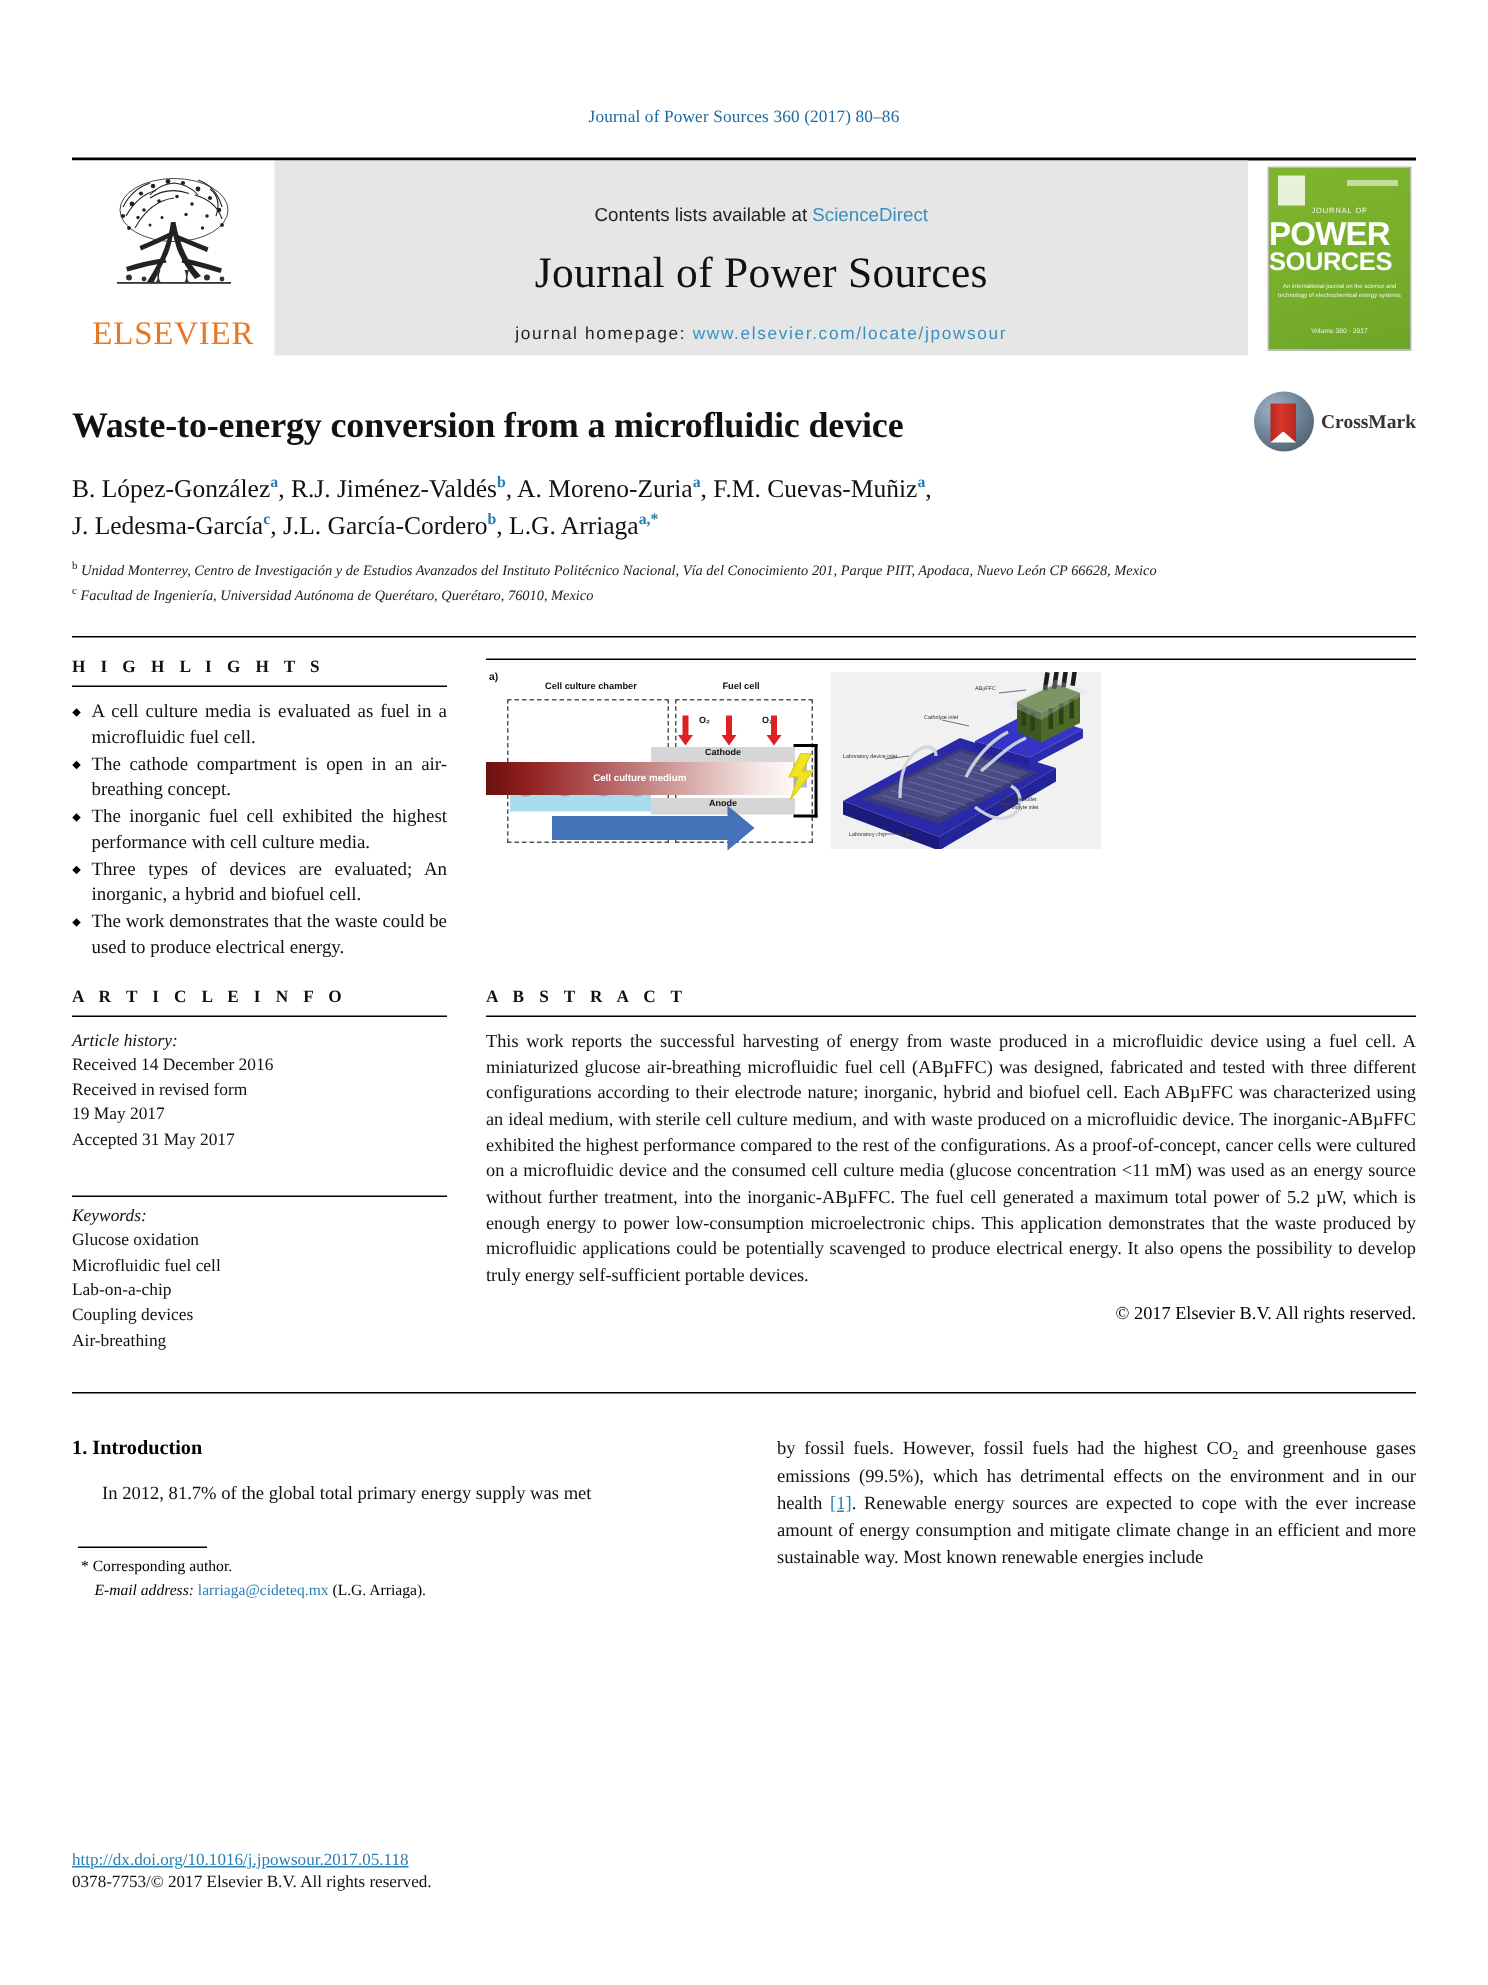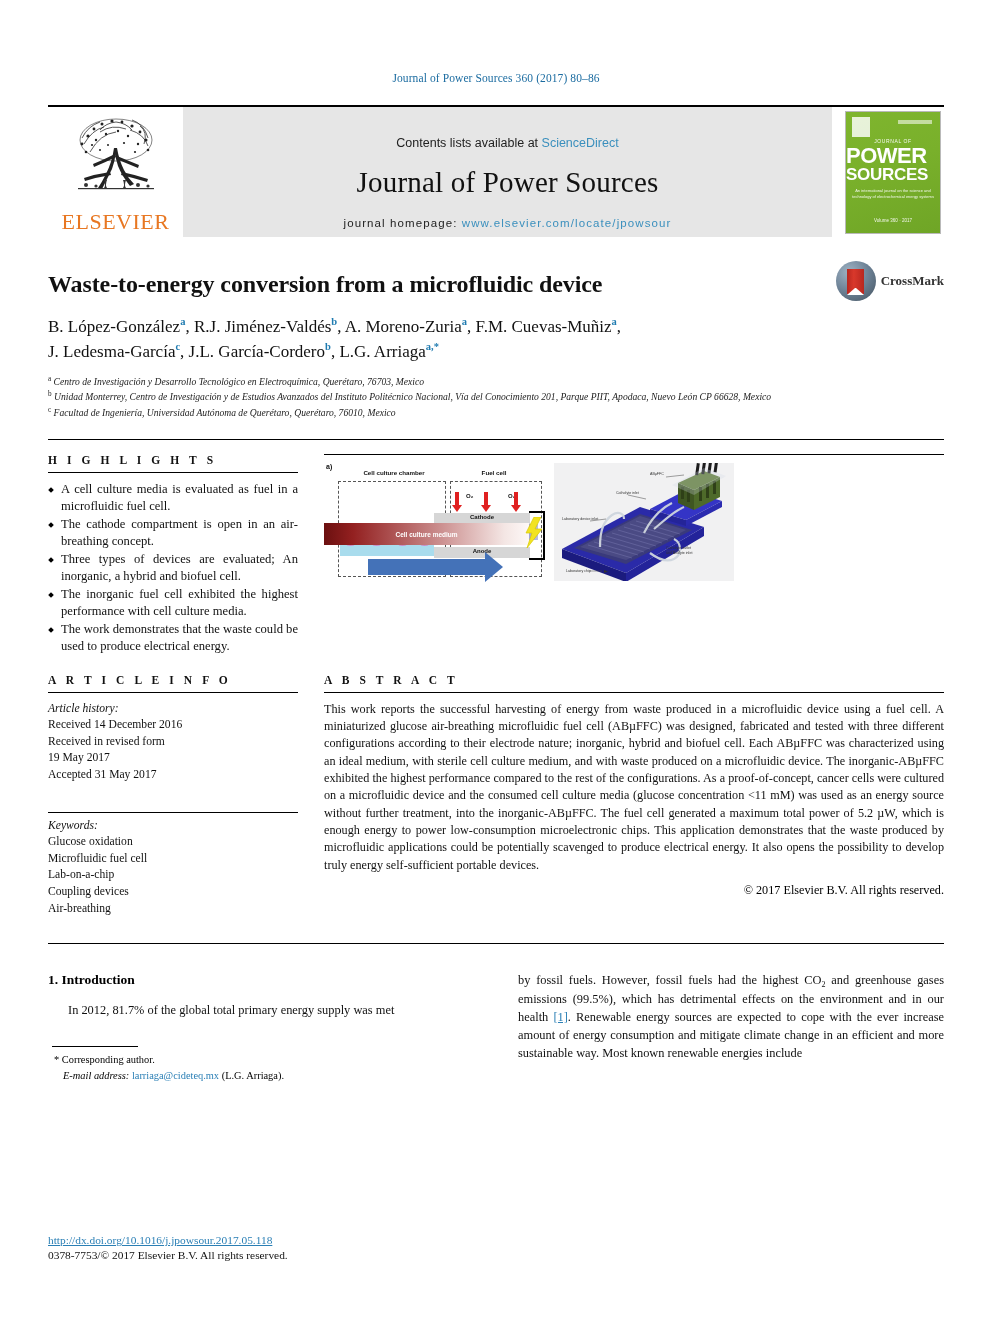--- a/index.html
+++ b/index.html
@@ -396,37 +396,36 @@
       <div class="cm-text">CrossMark</div>
     </div>
 
     <h1 class="art-title">Waste-to-energy conversion from a microfluidic device</h1>
 
     <div class="authors">
       <span><span>B. López-González</span><sup>a</sup></span><span>, </span><span><span>R.J. Jiménez-Valdés</span><sup>b</sup></span><span>, </span><span><span>A. Moreno-Zuria</span><sup>a</sup></span><span>, </span><span><span>F.M. Cuevas-Muñiz</span><sup>a</sup></span><span>,</span><br><span><span>J. Ledesma-García</span><sup>c</sup></span><span>, </span><span><span>J.L. García-Cordero</span><sup>b</sup></span><span>, </span><span><span>L.G. Arriaga</span><sup class="star">a,*</sup></span>
     </div>
 
     <div class="affils">
-      <div><sup>a</sup> <span>Centro de Investigación y Desarrollo Tecnológico en Electroquímica, Querétaro, 76703, Mexico</span></div>
       <div><sup>b</sup> <span>Unidad Monterrey, Centro de Investigación y de Estudios Avanzados del Instituto Politécnico Nacional, Vía del Conocimiento 201, Parque PIIT, Apodaca, Nuevo León CP 66628, Mexico</span></div>
       <div><sup>c</sup> <span>Facultad de Ingeniería, Universidad Autónoma de Querétaro, Querétaro, 76010, Mexico</span></div>
     </div>
   </div>
 
   <div class="colrule-top"></div>
 
   <div class="twocol">
     <div class="col-left">
       <div class="sechead">H I G H L I G H T S</div>
       <div class="sec-rule"></div>
       <ul class="highlights">
         <li>A cell culture media is evaluated as fuel in a microfluidic fuel cell.</li>
         <li>The cathode compartment is open in an air-breathing concept.</li>
+        <li>The inorganic fuel cell exhibited the highest performance with cell culture media.</li>
         <li>Three types of devices are evaluated; An inorganic, a hybrid and biofuel cell.</li>
-        <li>The inorganic fuel cell exhibited the highest performance with cell culture media.</li>
         <li>The work demonstrates that the waste could be used to produce electrical energy.</li>
       </ul>
     </div>
 
     <div class="col-right">
       <div class="sec-rule"></div>
 
       <div class="gabs-figure">
         <div class="ga-inner">
 

